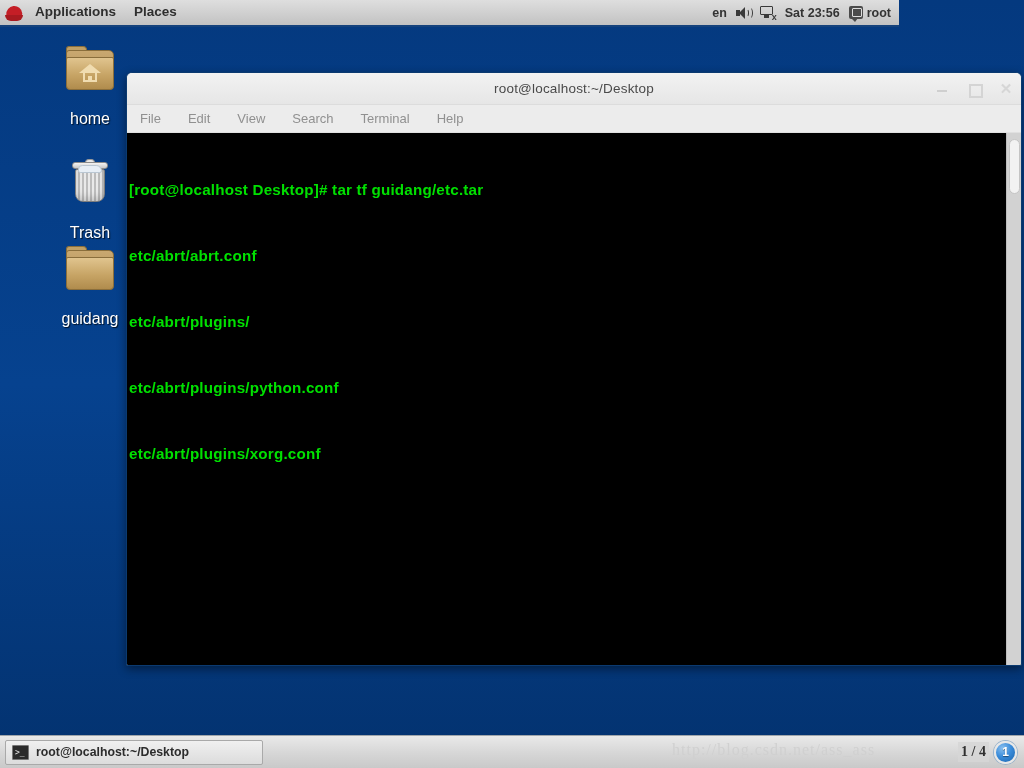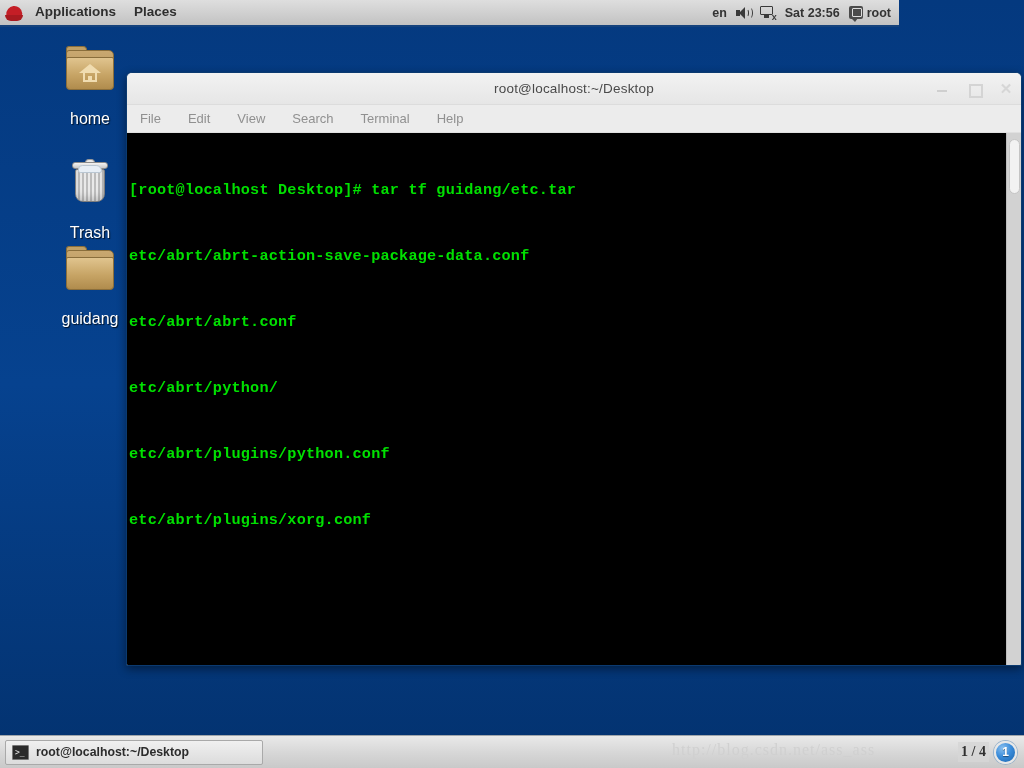--- a/index.html
+++ b/index.html
@@ -303,21 +303,21 @@
   #term-area {
     position: relative;
     height: 533px;
     background: #000000;
     display: flex;
   }
   #term-body {
     flex: 1;
     padding: 2px 0 0 2px;
     overflow: hidden;
-    font-family: Liberation Mono, monospace;
+    font-family: Liberation Sans, sans-serif;
     font-size: 15.2px;
     font-weight: bold;
     line-height: 22px;
     color: #00e000;
     white-space: pre;
     letter-spacing: 0.2px;
   }
   .term-line { height: 22px; }
   #term-scroll {
     width: 15px;
@@ -509,23 +509,22 @@
       <span class="menu-item">Edit</span>
       <span class="menu-item">View</span>
       <span class="menu-item">Search</span>
       <span class="menu-item">Terminal</span>
       <span class="menu-item">Help</span>
     </div>
 
     <div id="term-area">
       <div id="term-body">
         <div class="term-line">[root@localhost Desktop]# tar tf guidang/etc.tar</div>
-        <div class="term-line">etc/abrt/abrt-action-save-package-data.conf</div>
         <div class="term-line">etc/abrt/abrt.conf</div>
-        <div class="term-line">etc/abrt/python/</div>
+        <div class="term-line">etc/abrt/plugins/</div>
         <div class="term-line">etc/abrt/plugins/python.conf</div>
         <div class="term-line">etc/abrt/plugins/xorg.conf</div>
         
         
         
         
         
         
         
         

